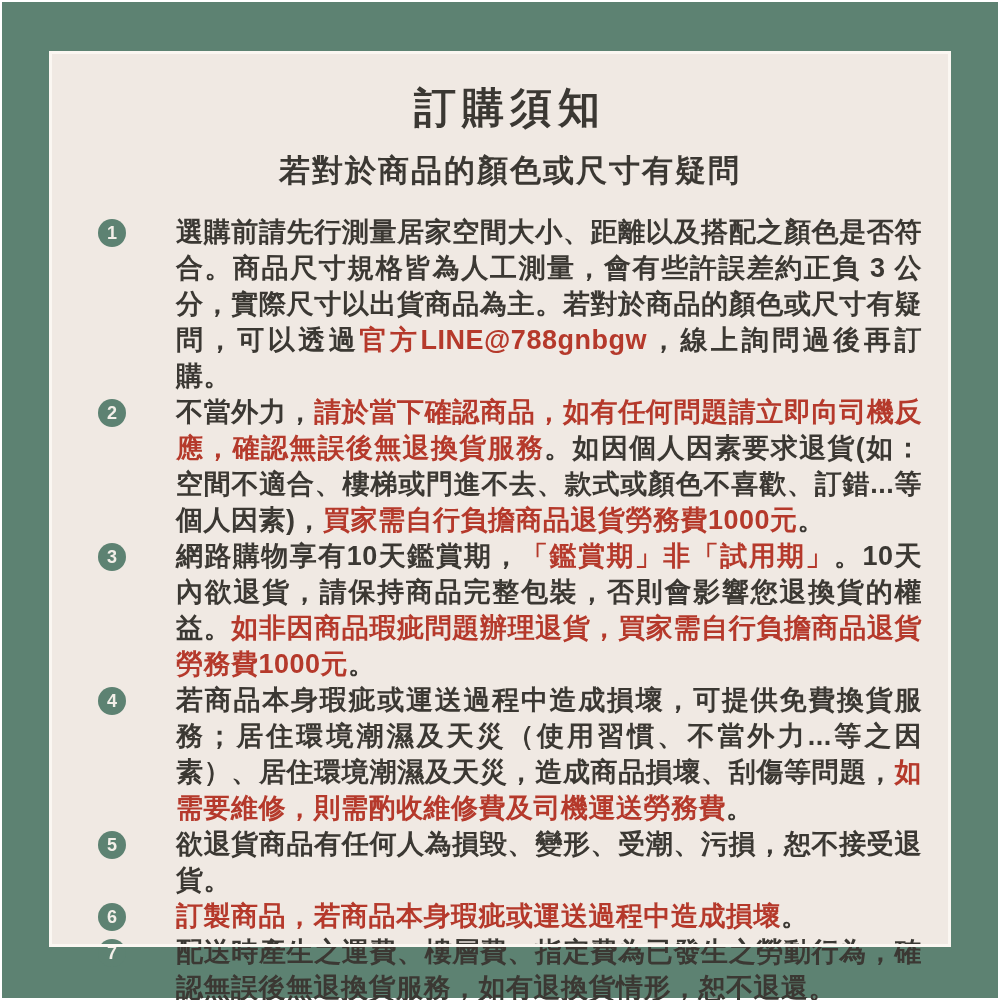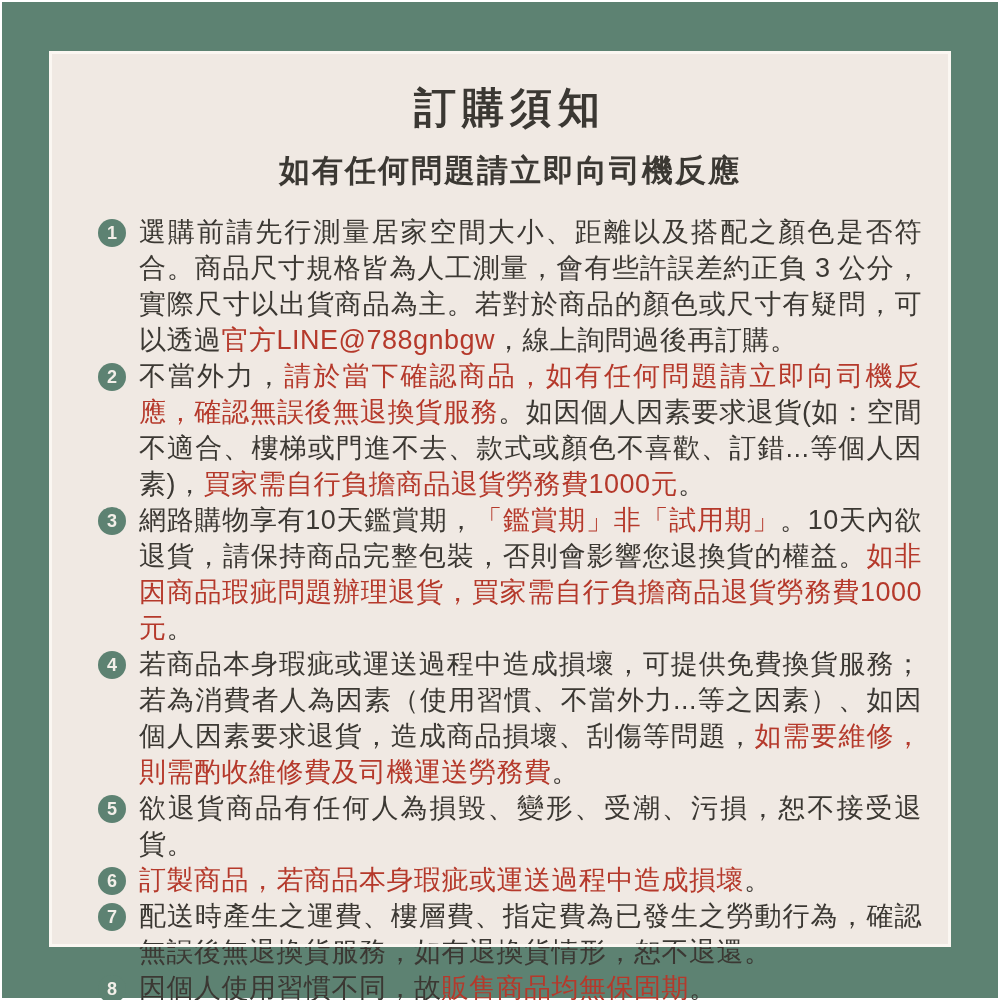--- a/index.html
+++ b/index.html
@@ -62,52 +62,53 @@
     font-size:18px;
     font-weight:bold;
     display:flex;
     align-items:center;
     justify-content:center;
   }
   .item-text{
     flex:1 1 auto;
     font-size:27px;
     line-height:36px;
-    font-weight:400;
+    font-weight:700;
     color:var(--ink);
     letter-spacing:0.5px;
     text-align:justify;
+    margin-left:37px;
   }
   .item-text .red{
     color:var(--red);
   }
 </style>
 </head>
 <body>
 
 <div class="frame">
   <div class="panel">
     <h1 class="page-title">訂購須知</h1>
-    <h2 class="page-subtitle">如有任何問題請立即向司機反應</h2>
+    <h2 class="page-subtitle">若對於商品的顏色或尺寸有疑問</h2>
     <div class="notice-list">
         <div class="item">
           <span class="badge">1</span>
           <p class="item-text"><span>選購前請先行測量居家空間大小、距離以及搭配之顏色是否符合。商品尺寸規格皆為人工測量，會有些許誤差約正負 3 公分，實際尺寸以出貨商品為主。若對於商品的顏色或尺寸有疑問，可以透過</span><span class="red">官方LINE@788gnbgw</span><span>，線上詢問過後再訂購。</span></p>
         </div>
         <div class="item">
           <span class="badge">2</span>
           <p class="item-text"><span>不當外力，</span><span class="red">請於當下確認商品，如有任何問題請立即向司機反應，確認無誤後無退換貨服務</span><span>。如因個人因素要求退貨(如：空間不適合、樓梯或門進不去、款式或顏色不喜歡、訂錯...等個人因素)，</span><span class="red">買家需自行負擔商品退貨勞務費1000元</span><span>。</span></p>
         </div>
         <div class="item">
           <span class="badge">3</span>
           <p class="item-text"><span>網路購物享有10天鑑賞期，</span><span class="red">「鑑賞期」非「試用期」</span><span>。10天內欲退貨，請保持商品完整包裝，否則會影響您退換貨的權益。</span><span class="red">如非因商品瑕疵問題辦理退貨，買家需自行負擔商品退貨勞務費1000元</span><span>。</span></p>
         </div>
         <div class="item">
           <span class="badge">4</span>
-          <p class="item-text"><span>若商品本身瑕疵或運送過程中造成損壞，可提供免費換貨服務；若為消費者人為因素（使用習慣、不當外力...等之因素）、如因個人因素要求退貨，造成商品損壞、刮傷等問題，</span><span class="red">如需要維修，則需酌收維修費及司機運送勞務費</span><span>。</span></p>
+          <p class="item-text"><span>若商品本身瑕疵或運送過程中造成損壞，可提供免費換貨服務；居住環境潮濕及天災（使用習慣、不當外力...等之因素）、居住環境潮濕及天災，造成商品損壞、刮傷等問題，</span><span class="red">如需要維修，則需酌收維修費及司機運送勞務費</span><span>。</span></p>
         </div>
         <div class="item">
           <span class="badge">5</span>
           <p class="item-text"><span>欲退貨商品有任何人為損毀、變形、受潮、污損，恕不接受退貨。</span></p>
         </div>
         <div class="item">
           <span class="badge">6</span>
           <p class="item-text"><span class="red">訂製商品，若商品本身瑕疵或運送過程中造成損壞</span><span>。</span></p>
         </div>
         <div class="item">

